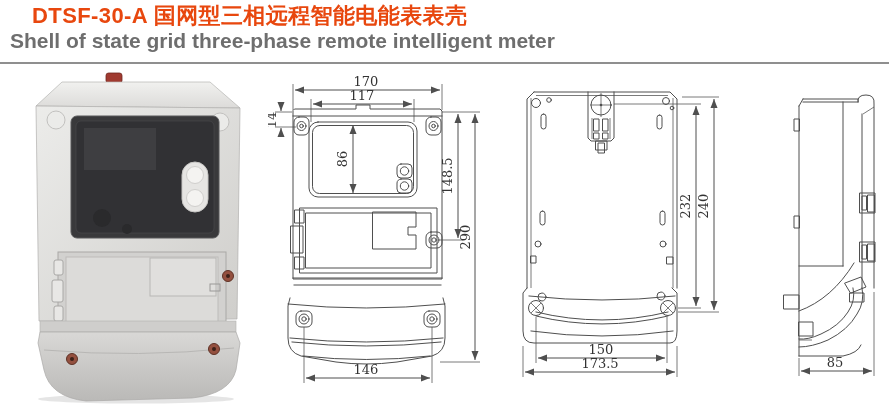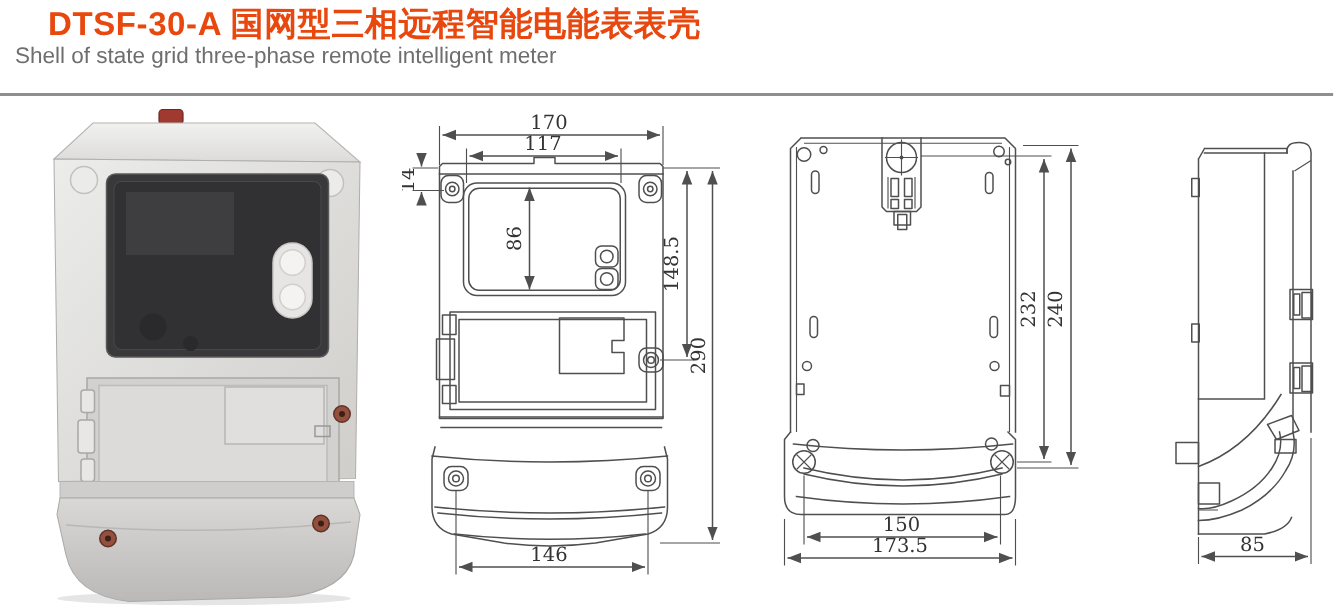--- a/index.html
+++ b/index.html
@@ -1,20 +1,20 @@
 <!DOCTYPE html>
 <html><head>
 <meta charset="utf-8">
 <style>
   html,body{margin:0;padding:0;background:#fff;}
   .page{position:relative;width:889px;height:408px;background:#fff;overflow:hidden;
         font-family:"Liberation Sans",sans-serif;}
   .title{position:absolute;left:10px;top:1px;font-size:22px;font-weight:bold;
          color:#e8470e;letter-spacing:.4px;white-space:nowrap;margin-left:22px;}
-  .subtitle{position:absolute;left:10px;top:29px;font-size:15px;font-weight:400;
+  .subtitle{position:absolute;left:10px;top:29px;font-size:21px;font-weight:700;
             color:#6e6e6e;white-space:nowrap;}
   .divider{position:absolute;left:0;top:62px;width:889px;height:2px;background:#8f8f8f;}
   svg{position:absolute;}
   .ln{stroke:#4f4f4f;stroke-width:1;fill:none;stroke-linecap:square;stroke-linejoin:round;}
   .thin{stroke:#4f4f4f;stroke-width:.75;fill:none;}
   .dim{font-family:"DejaVu Serif",serif;font-size:13px;fill:#333;}
   .dimline{stroke:#4f4f4f;stroke-width:1;fill:none;}
 </style>
 </head>
 <body>

